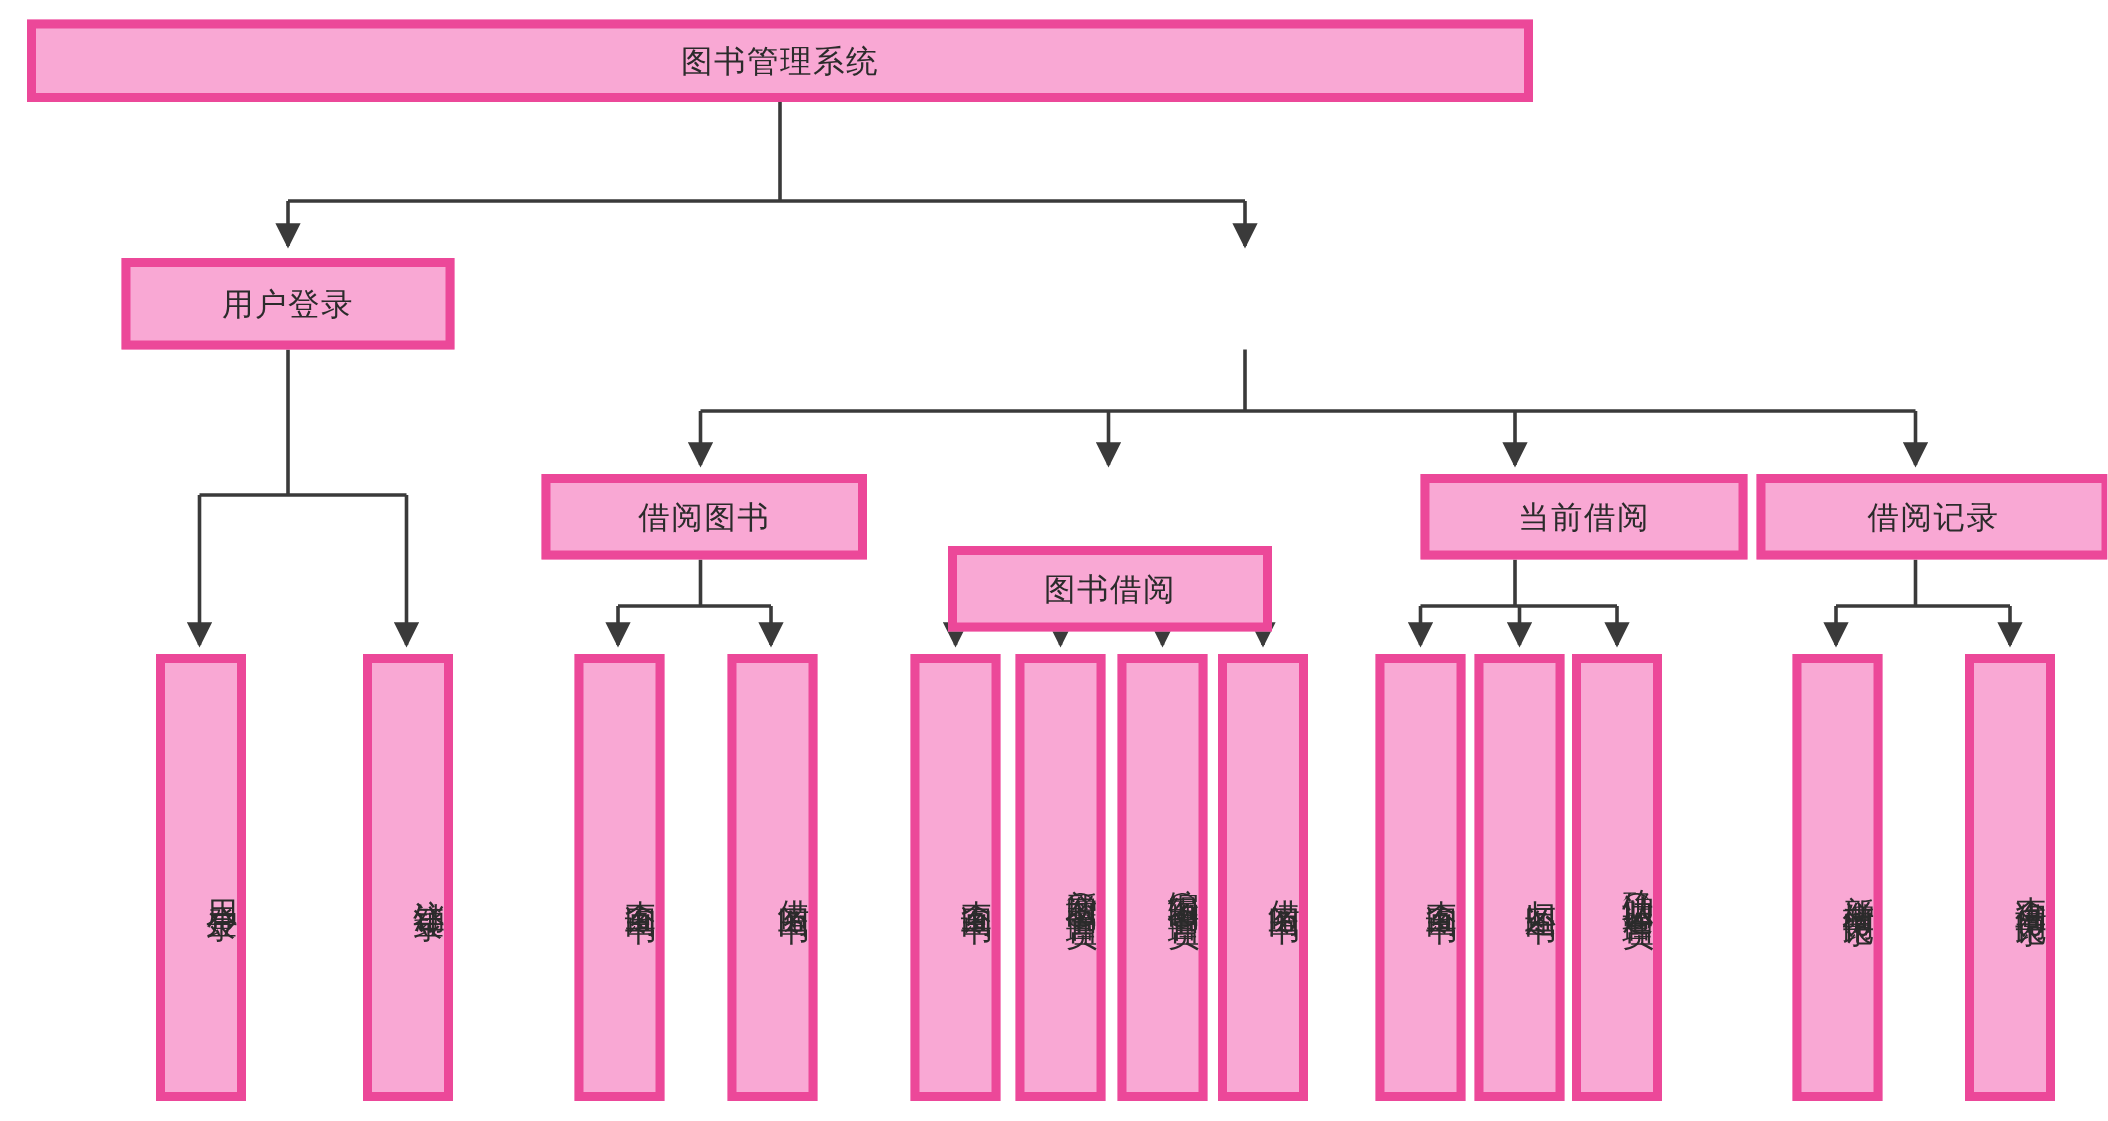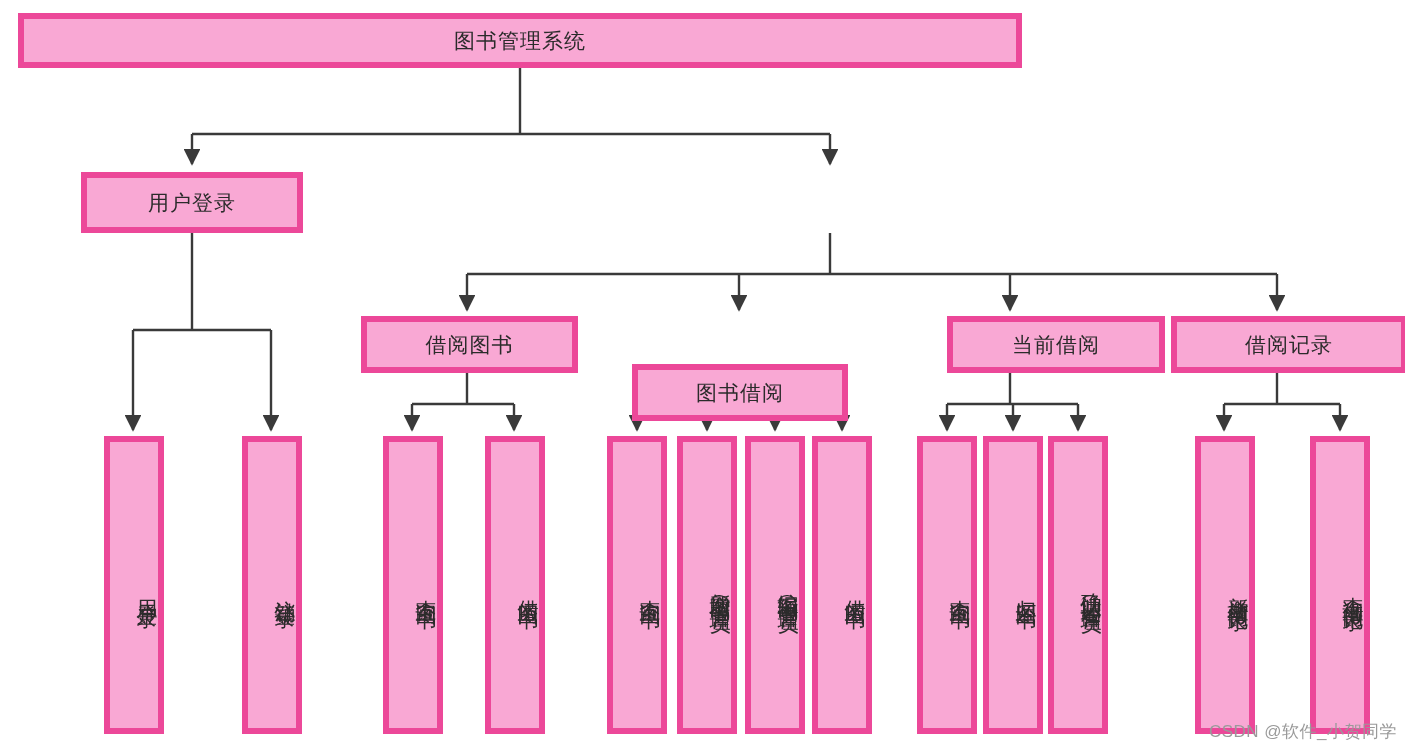--- a/index.html
+++ b/index.html
@@ -181,15 +181,14 @@
     <span class="label">确认归还（管理员）</span>
   </div>
 
   <div class="node vert" style="left:1195px; top:436px; width:60px; height:298px;">
     <span class="label">新增借阅记录</span>
   </div>
   <div class="node vert" style="left:1310px; top:436px; width:60px; height:298px;">
     <span class="label">查询借阅记录</span>
   </div>
 
-  <div id="watermark">CSDN @软件_小贺同学</div>
 
 </div>
 
 </body></html>

